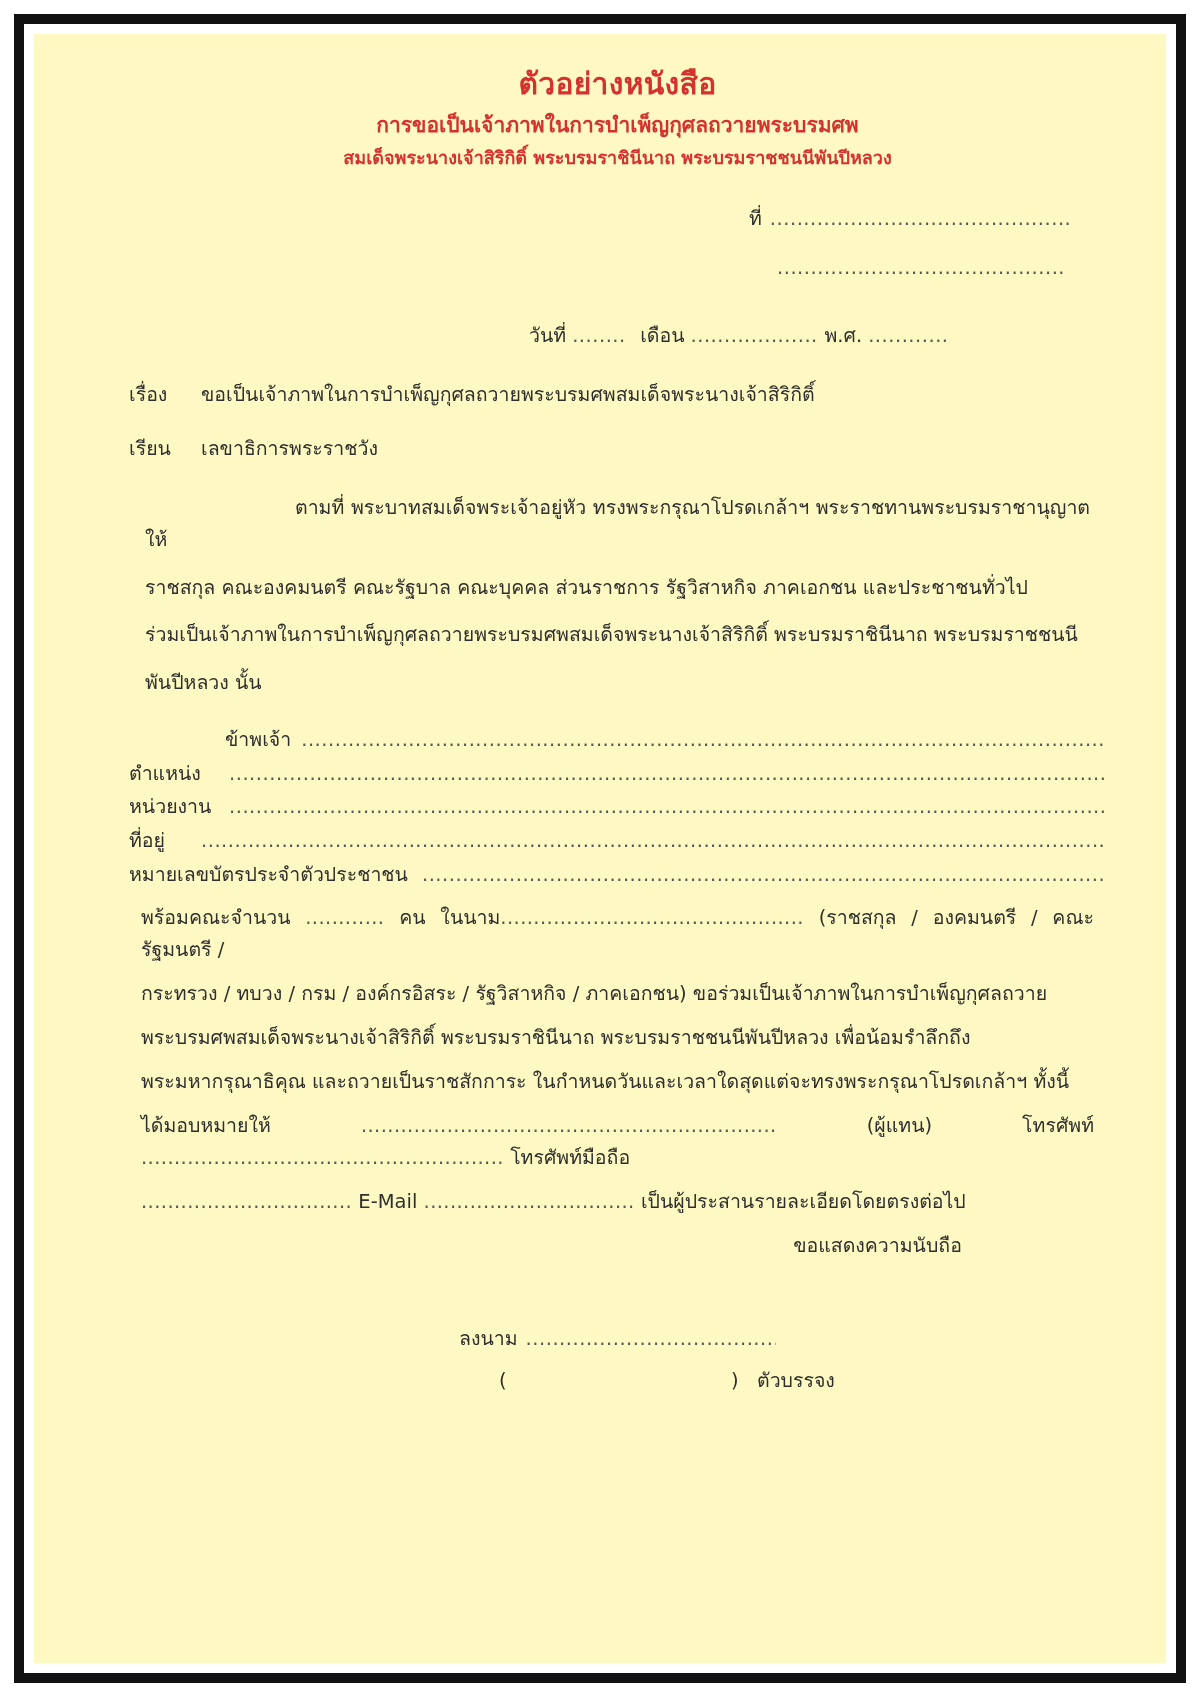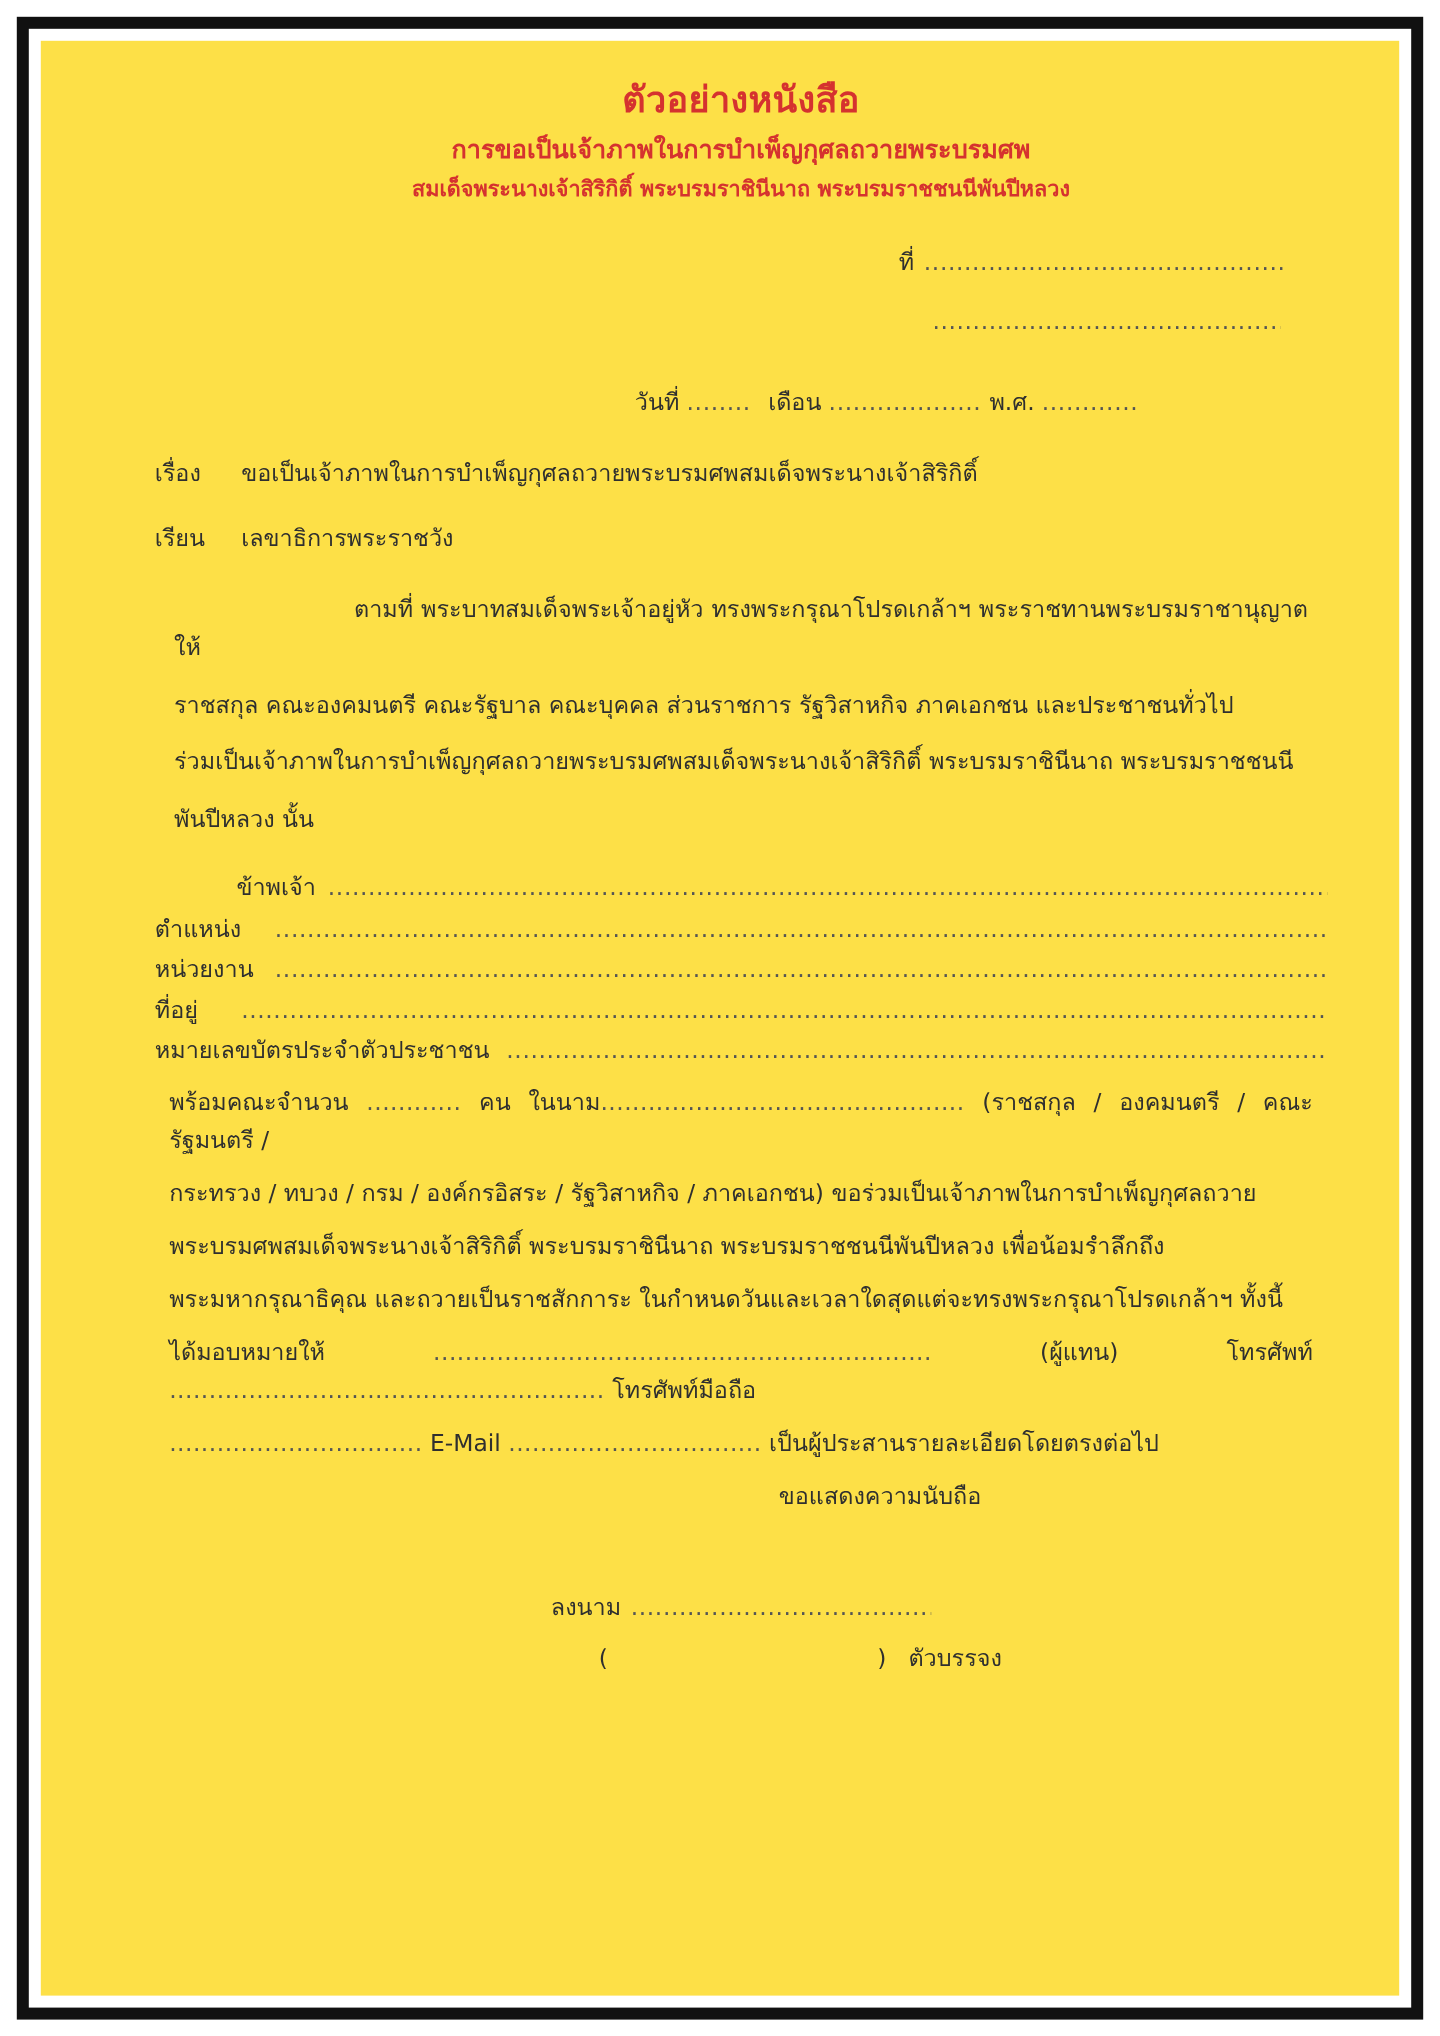--- a/index.html
+++ b/index.html
@@ -29,21 +29,21 @@
     border: 10px solid #111111;
     box-sizing: border-box;
     pointer-events: none;
   }
   .sheet {
     position: absolute;
     left: 34px;
     top: 34px;
     right: 34px;
     bottom: 34px;
-    background: #fde047;
+    background: #fef9c3;
     box-sizing: border-box;
     padding: 14px 60px 0 95px;
   }
 
   
   .title-block {
     text-align: center;
     color: #d5322f;
     margin-top: 16px;
   }
@@ -139,39 +139,40 @@
   
   .fields { margin-top: 26px; }
   .field-row {
     display: flex;
     align-items: baseline;
     margin-bottom: 2px;
   }
   .field-label { flex: none; white-space: nowrap; }
   .field-dots { flex: 1; overflow: hidden; }
 
-  .f-applicant .field-label { margin-left: 68px; margin-right: 10px; font-family: Liberation Serif, serif; }
+  .f-applicant .field-label { margin-left: 96px; margin-right: 10px; font-family: Liberation Serif, serif; }
   .f-position .field-label { width: 100px; }
   .f-org .field-label { width: 100px; }
   .f-address .field-label { width: 72px; }
   .f-idcard .field-label { margin-right: 14px; }
 
   
   .flow {
     margin-top: 2px;
     text-align: justify;
     line-height: 1.64;
   }
   .flow p { margin: 12px; }
   .dots-inline { color: #555; letter-spacing: 0.4px; }
 
   
   .closing {
     margin-top: 6px;
     padding-left: 520px;
+    text-align: center;
   }
   .sign-block {
     margin-top: 62px;
     padding-left: 330px;
   }
   .sign-row {
     display: flex;
     align-items: flex-start;
   }
   .sign-label { margin-right: 8px; }

